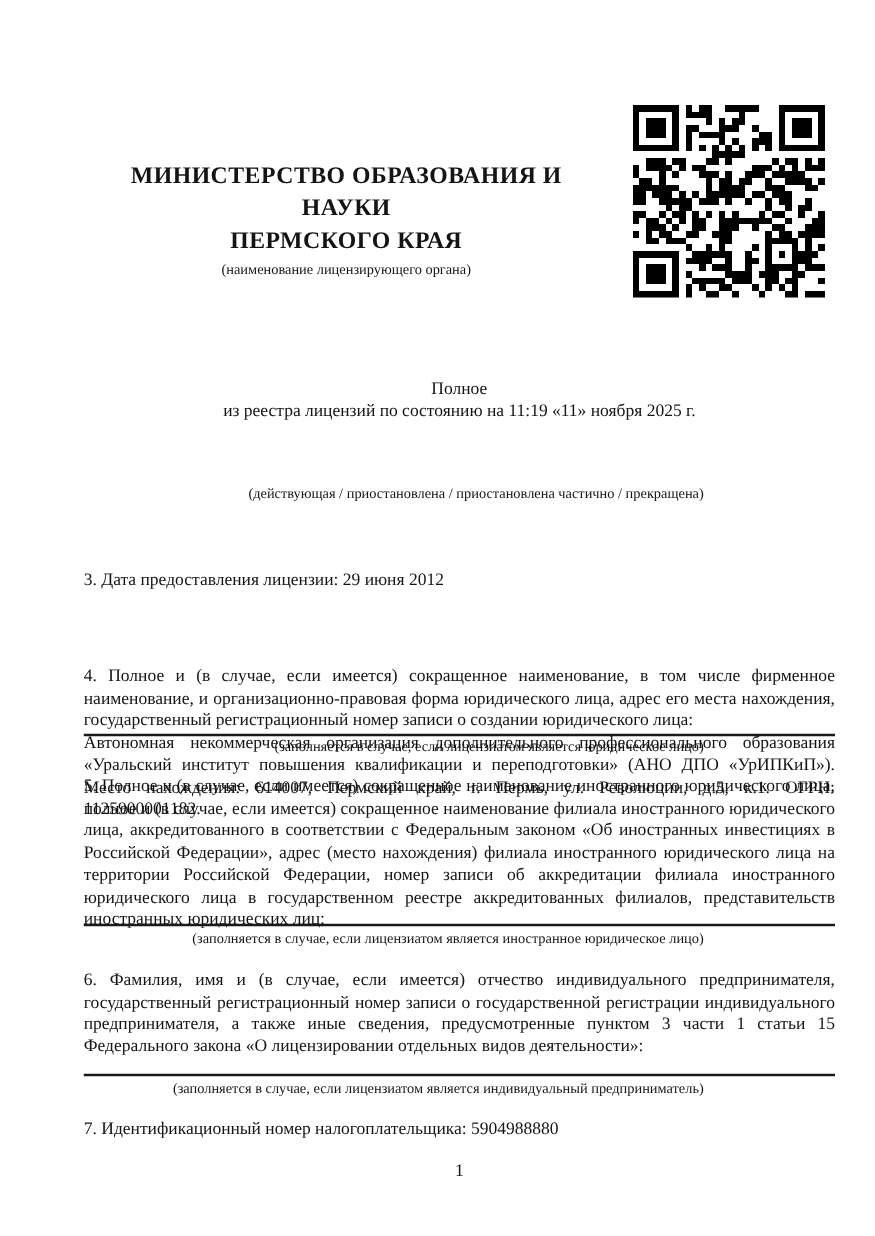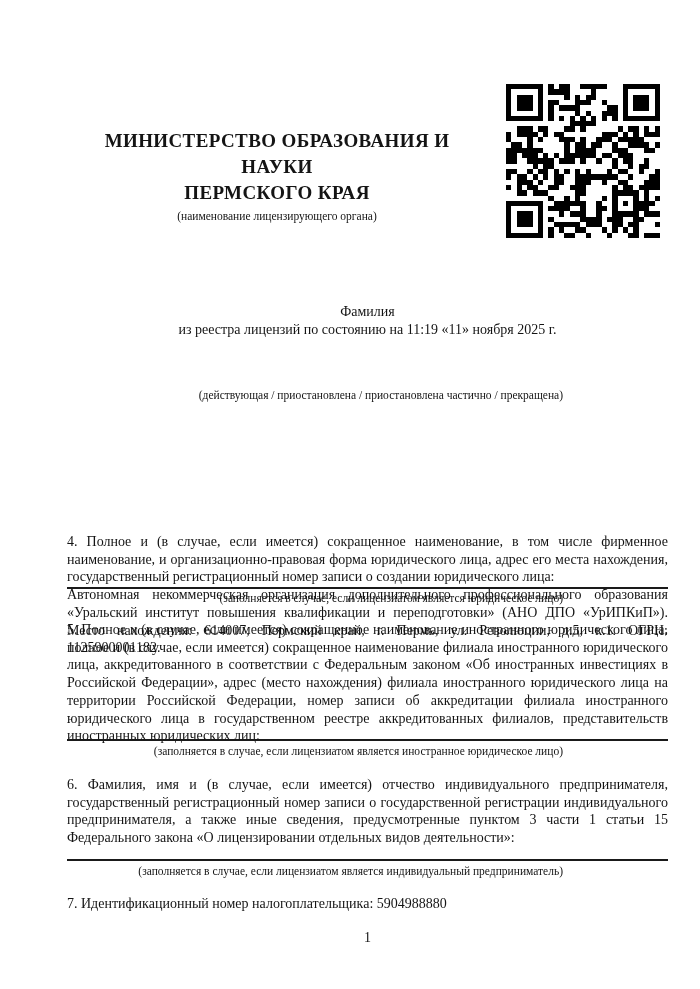--- a/index.html
+++ b/index.html
@@ -464,27 +464,28 @@
       <rect x="15" y="28" width="1" height="1" fill="#000"></rect>
       <rect x="19" y="28" width="1" height="1" fill="#000"></rect>
       <rect x="23" y="28" width="1" height="1" fill="#000"></rect>
       <rect x="24" y="28" width="1" height="1" fill="#000"></rect>
       <rect x="26" y="28" width="1" height="1" fill="#000"></rect>
       <rect x="27" y="28" width="1" height="1" fill="#000"></rect>
       <rect x="28" y="28" width="1" height="1" fill="#000"></rect>
     </svg>
 
   <div class="title">
-    <div>Фамилия</div>
+    <div>Полное</div>
     <div>из реестра лицензий по состоянию на 11:19 «11» ноября 2025 г.</div>
   </div>
 
   <div class="cap c1">(действующая / приостановлена / приостановлена частично / прекращена)</div>
 
 
+  <div class="b i3">3. Дата предоставления лицензии: 29 июня 2012</div>
 
   <div class="b i4">
     <div class="just">4. Полное и (в случае, если имеется) сокращенное наименование, в том числе фирменное наименование, и организационно-правовая форма юридического лица, адрес его места нахождения, государственный регистрационный номер записи о создании юридического лица:</div>
     <div class="just">Автономная некоммерческая организация дополнительного профессионального образования «Уральский институт повышения квалификации и переподготовки» (АНО ДПО «УрИПКиП»). Место нахождения: 614007, Пермский край, г. Пермь, ул. Революции, д.5, к.1. ОГРН: 1125900001182.</div>
   </div>
   <div class="rule r4"></div>
   <div class="cap c4">(заполняется в случае, если лицензиатом является юридическое лицо)</div>
 
   <div class="b i5 just">5. Полное и (в случае, если имеется) сокращенное наименование иностранного юридического лица, полное и (в случае, если имеется) сокращенное наименование филиала иностранного юридического лица, аккредитованного в соответствии с Федеральным законом «Об иностранных инвестициях в Российской Федерации», адрес (место нахождения) филиала иностранного юридического лица на территории Российской Федерации, номер записи об аккредитации филиала иностранного юридического лица в государственном реестре аккредитованных филиалов, представительств иностранных юридических лиц:</div>
   <div class="rule r5"></div>

